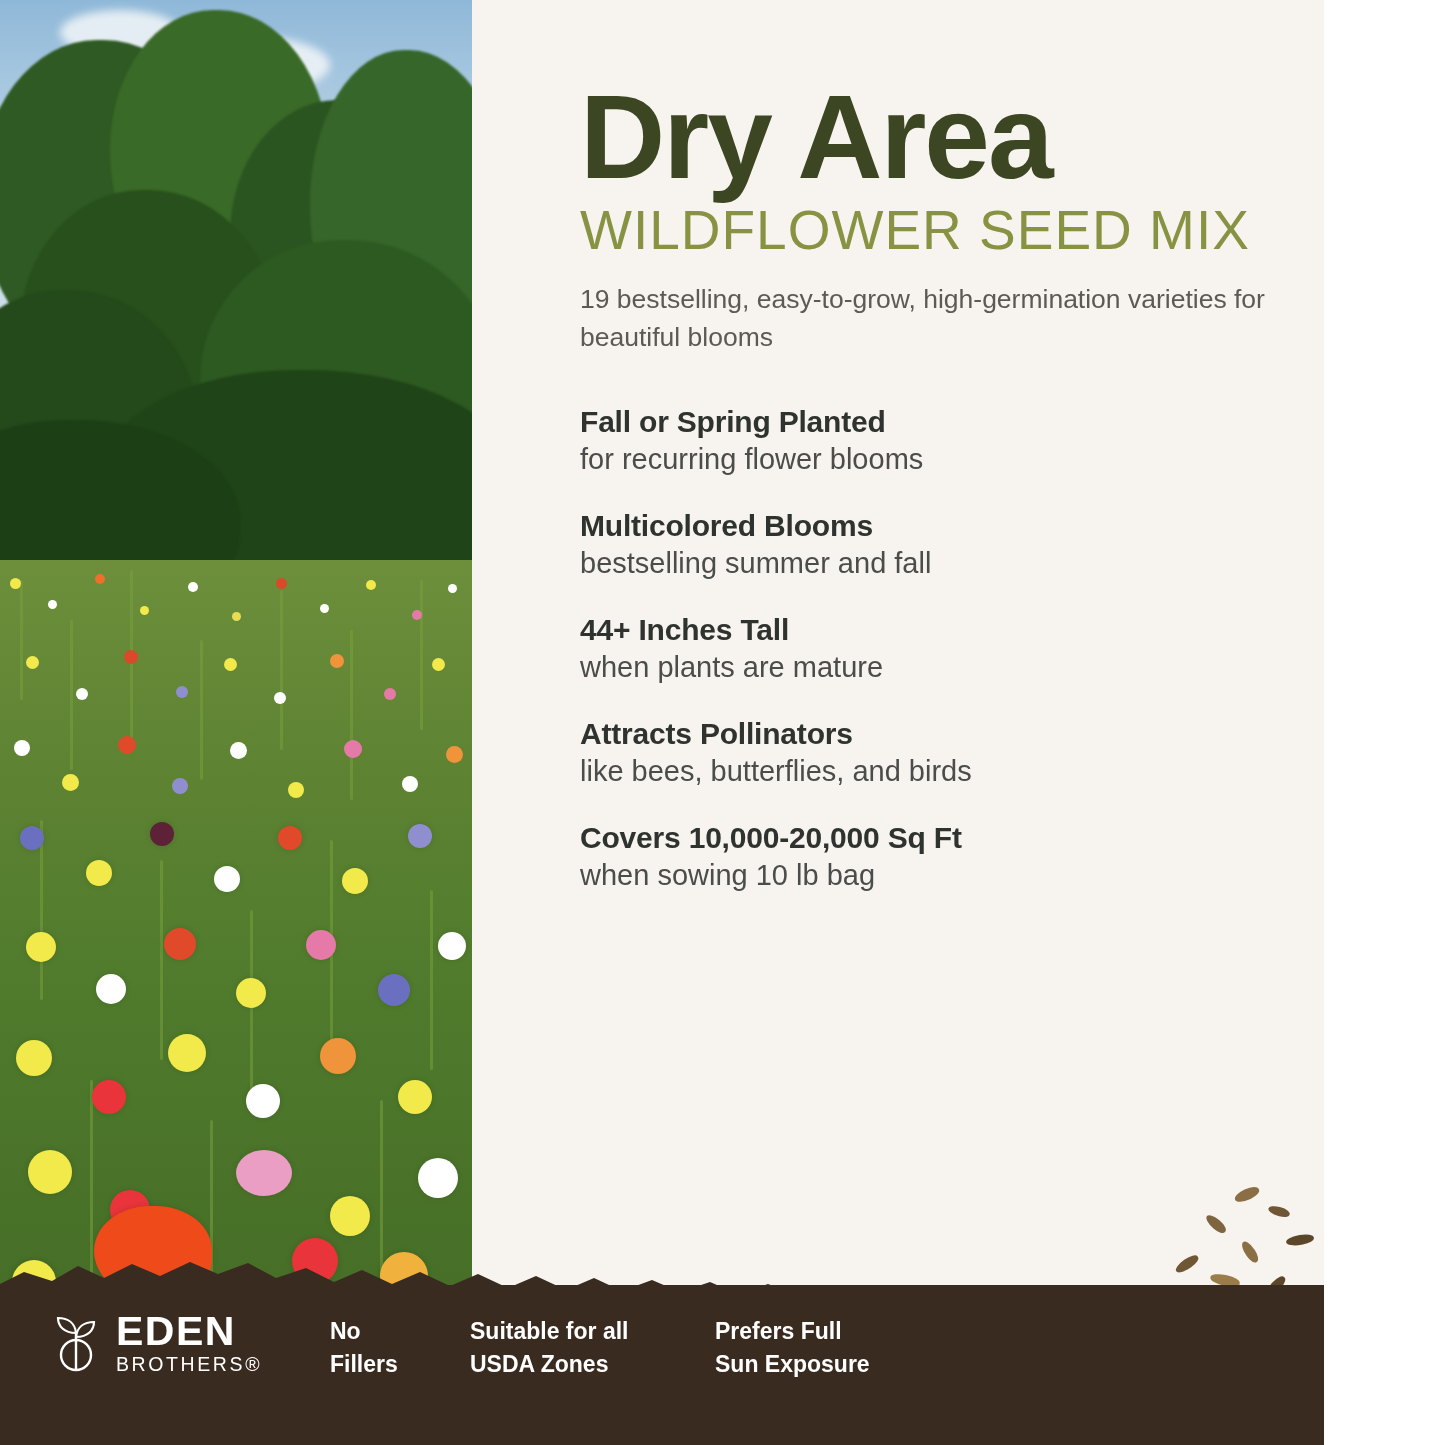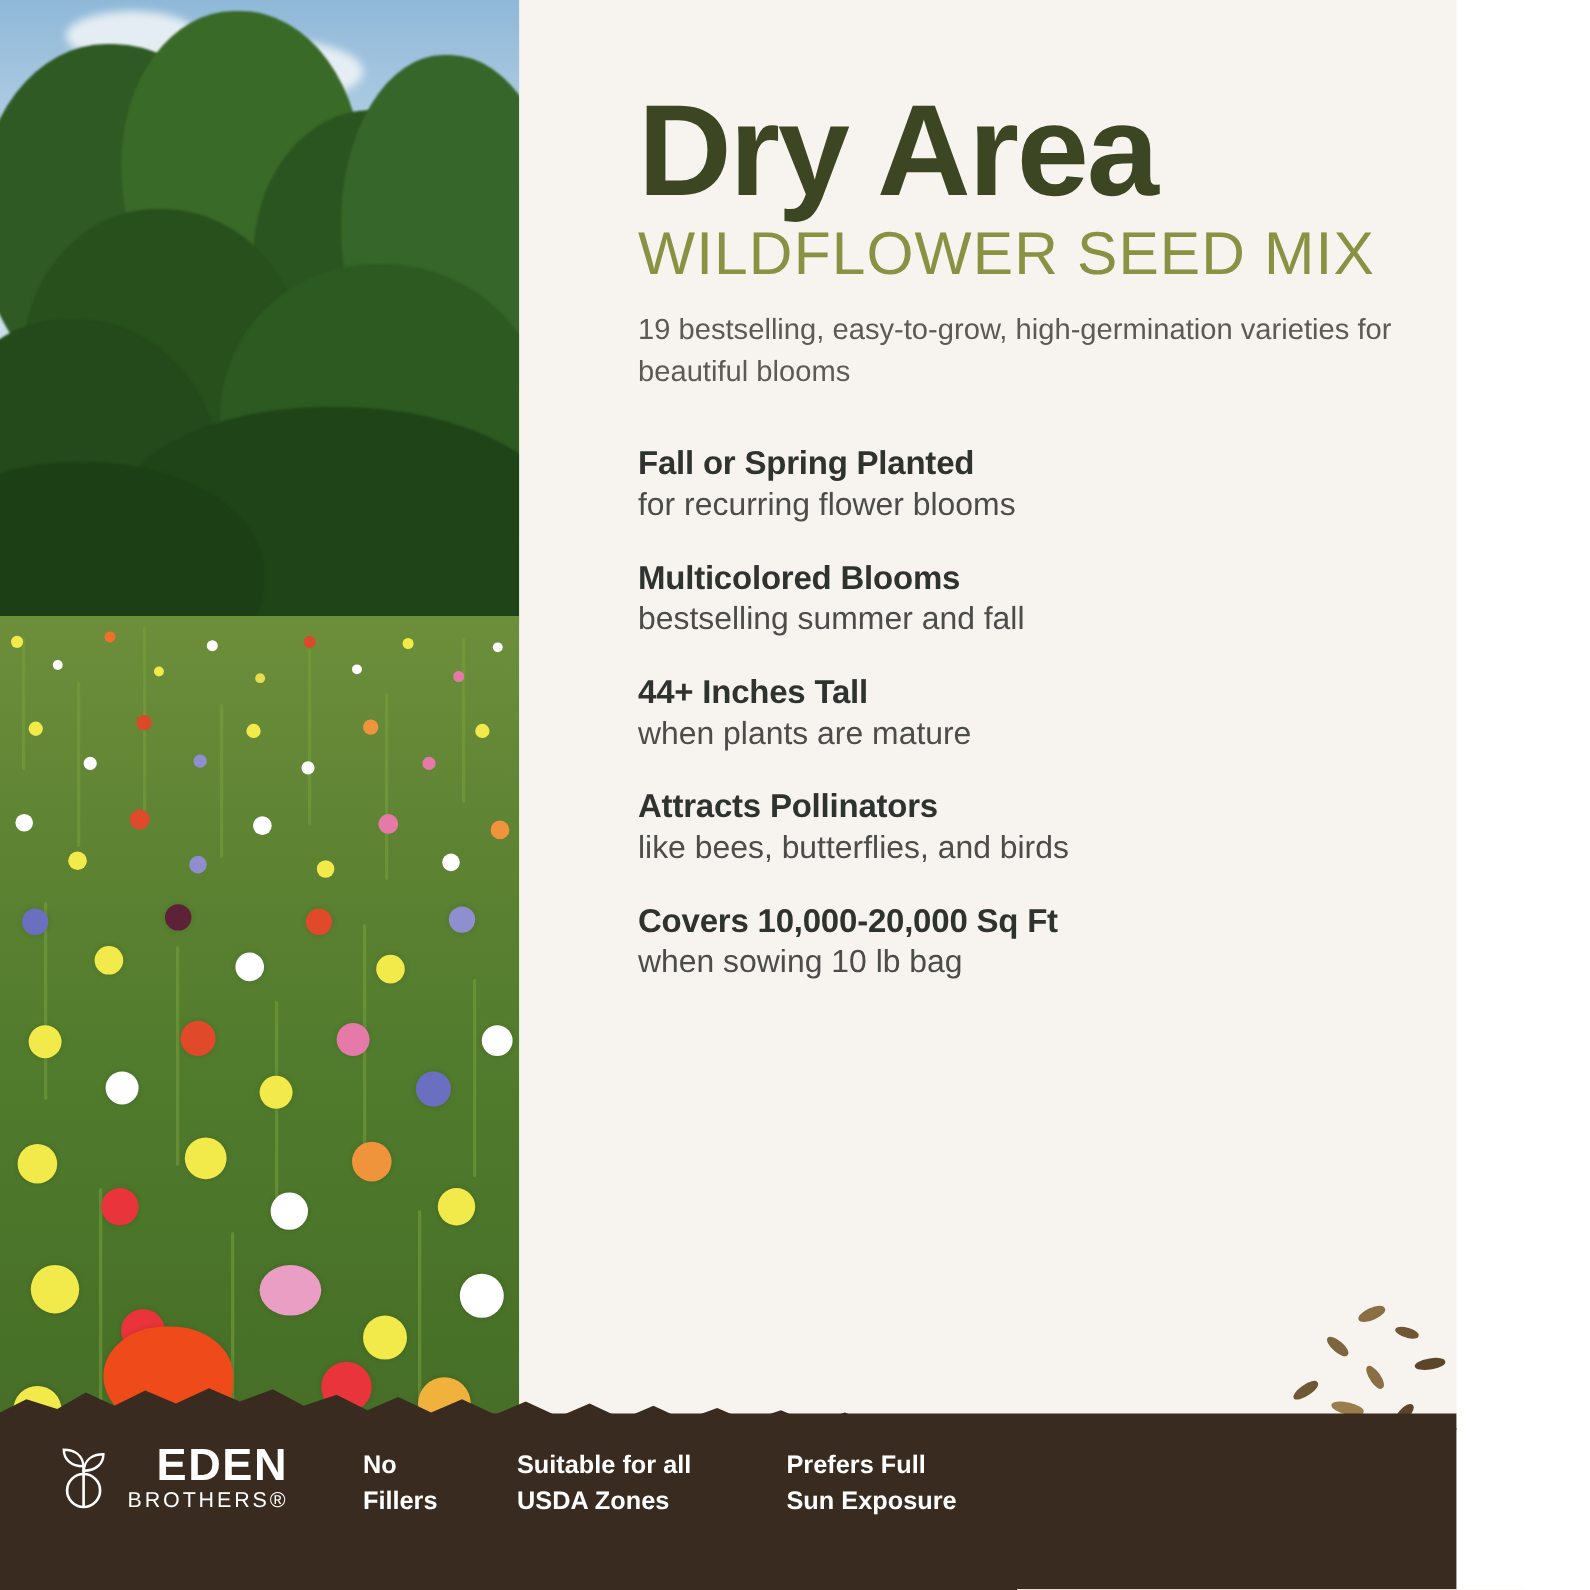--- a/index.html
+++ b/index.html
@@ -151,21 +151,21 @@
   }
   .logo-wrap {
     position: absolute;
     left: 48px;
     top: 26px;
     display: flex;
     align-items: center;
     gap: 12px;
   }
   .logo-mark { width: 56px; height: 60px; }
-  .logo-text { line-height: 1; text-align: right; }
+  .logo-text { line-height: 1; }
   .logo-eden {
     font-size: 41px;
     font-weight: bold;
     letter-spacing: 1.5px;
     color: #ffffff;
   }
   .logo-brothers {
     font-size: 19.5px;
     letter-spacing: 2.6px;
     color: #ffffff;

